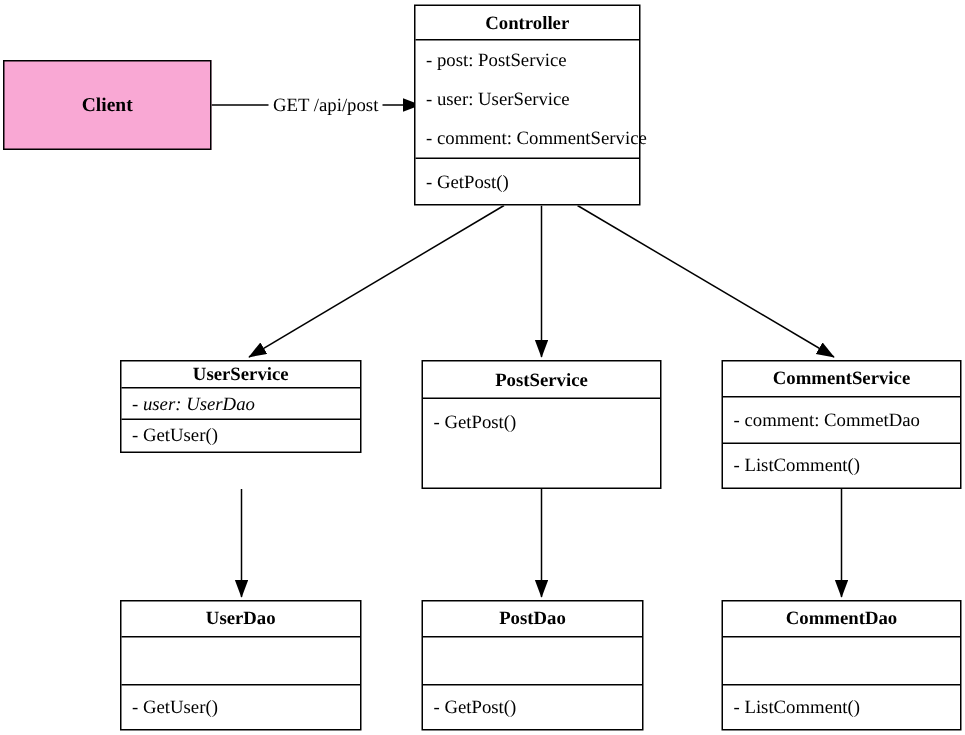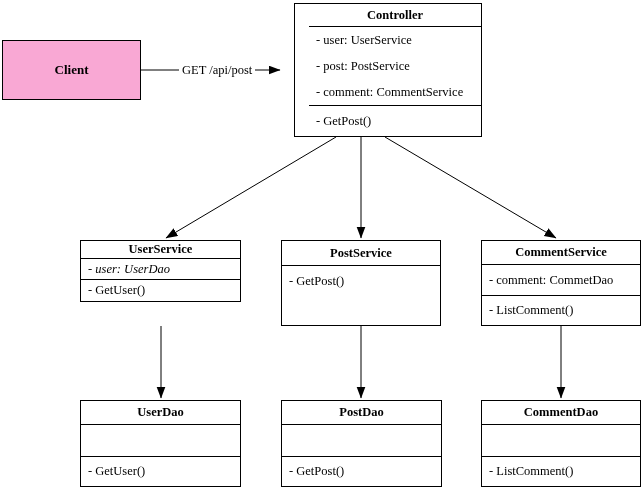--- a/index.html
+++ b/index.html
@@ -86,25 +86,25 @@
     <line x1="361" y1="326" x2="361" y2="398" stroke="#000000" stroke-width="1" marker-end="url(#arrowhead)"></line>
     <line x1="561" y1="326" x2="561" y2="398" stroke="#000000" stroke-width="1" marker-end="url(#arrowhead)"></line>
   </svg>
 
   <div class="simple-box" style="left:2px; top:40px; width:139px; height:60px;">
     <span>Client</span>
   </div>
 
   <div class="edge-label" style="left:179px; top:62px;">GET /api/post</div>
 
-  <div class="uml-box" style="left:294px; top:3px; width:188px; height:134px;padding-left:14px;">
+  <div class="uml-box" style="left:276px; top:3px; width:151px; height:134px;">
     <div class="uml-title" style="height:22px;">Controller</div>
     <div class="uml-section" style="height:80px;">
+      <div class="uml-row">- post: PostService</div>
       <div class="uml-row">- user: UserService</div>
-      <div class="uml-row">- post: PostService</div>
       <div class="uml-row">- comment: CommentService</div>
     </div>
     <div class="uml-section" style="height:30px;">
       <div class="uml-row">- GetPost()</div>
     </div>
   </div>
 
   <div class="uml-box" style="left:80px; top:240px; width:161px; height:62px;">
     <div class="uml-title" style="height:24px;">UserService</div>
     <div class="uml-section" style="height:30px;font-style:italic;">
@@ -135,21 +135,21 @@
   <div class="uml-box" style="left:80px; top:400px; width:161px; height:87px;">
     <div class="uml-title" style="height:24px;">UserDao</div>
     <div class="uml-section" style="height:31px;">
       <div class="uml-row"></div>
     </div>
     <div class="uml-section" style="height:30px;">
       <div class="uml-row">- GetUser()</div>
     </div>
   </div>
 
-  <div class="uml-box" style="left:281px; top:400px; width:161px; height:87px;">
+  <div class="uml-box" style="left:281px; top:400px; width:148px; height:87px;">
     <div class="uml-title" style="height:24px;">PostDao</div>
     <div class="uml-section" style="height:31px;">
       <div class="uml-row"></div>
     </div>
     <div class="uml-section" style="height:30px;">
       <div class="uml-row">- GetPost()</div>
     </div>
   </div>
 
   <div class="uml-box" style="left:481px; top:400px; width:160px; height:87px;">

